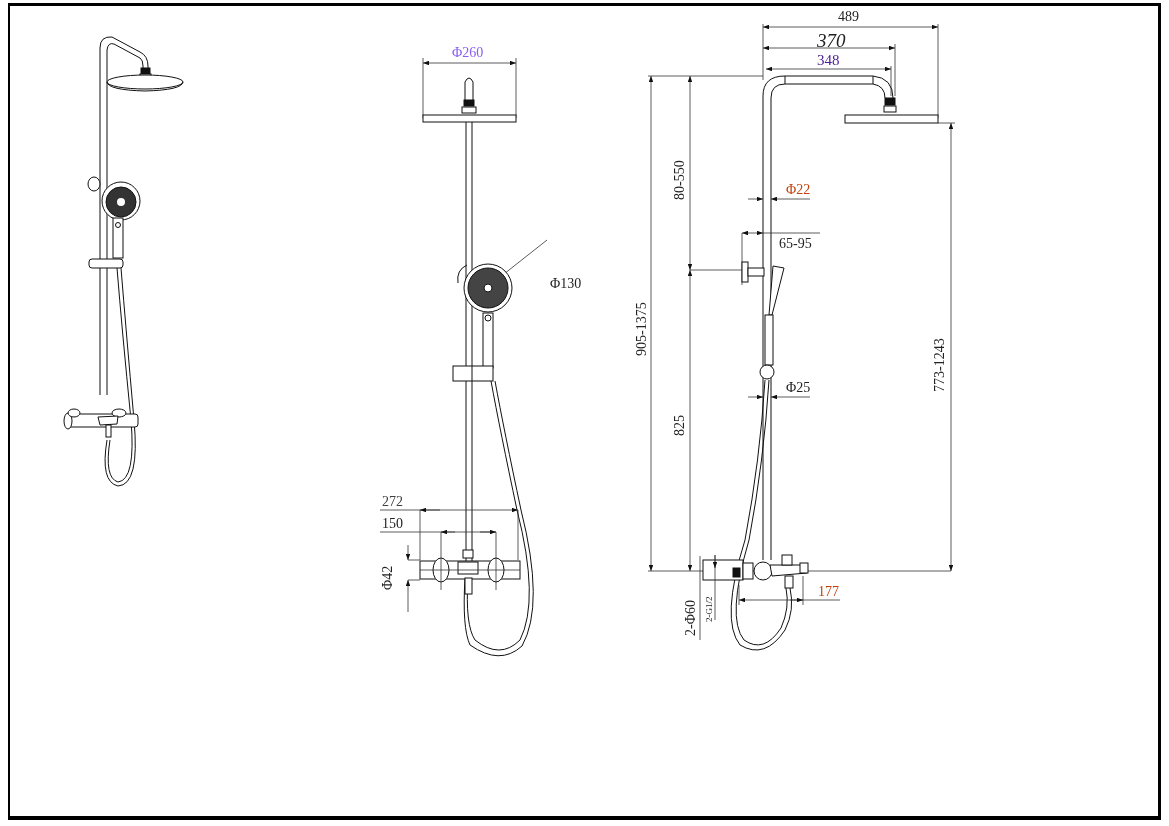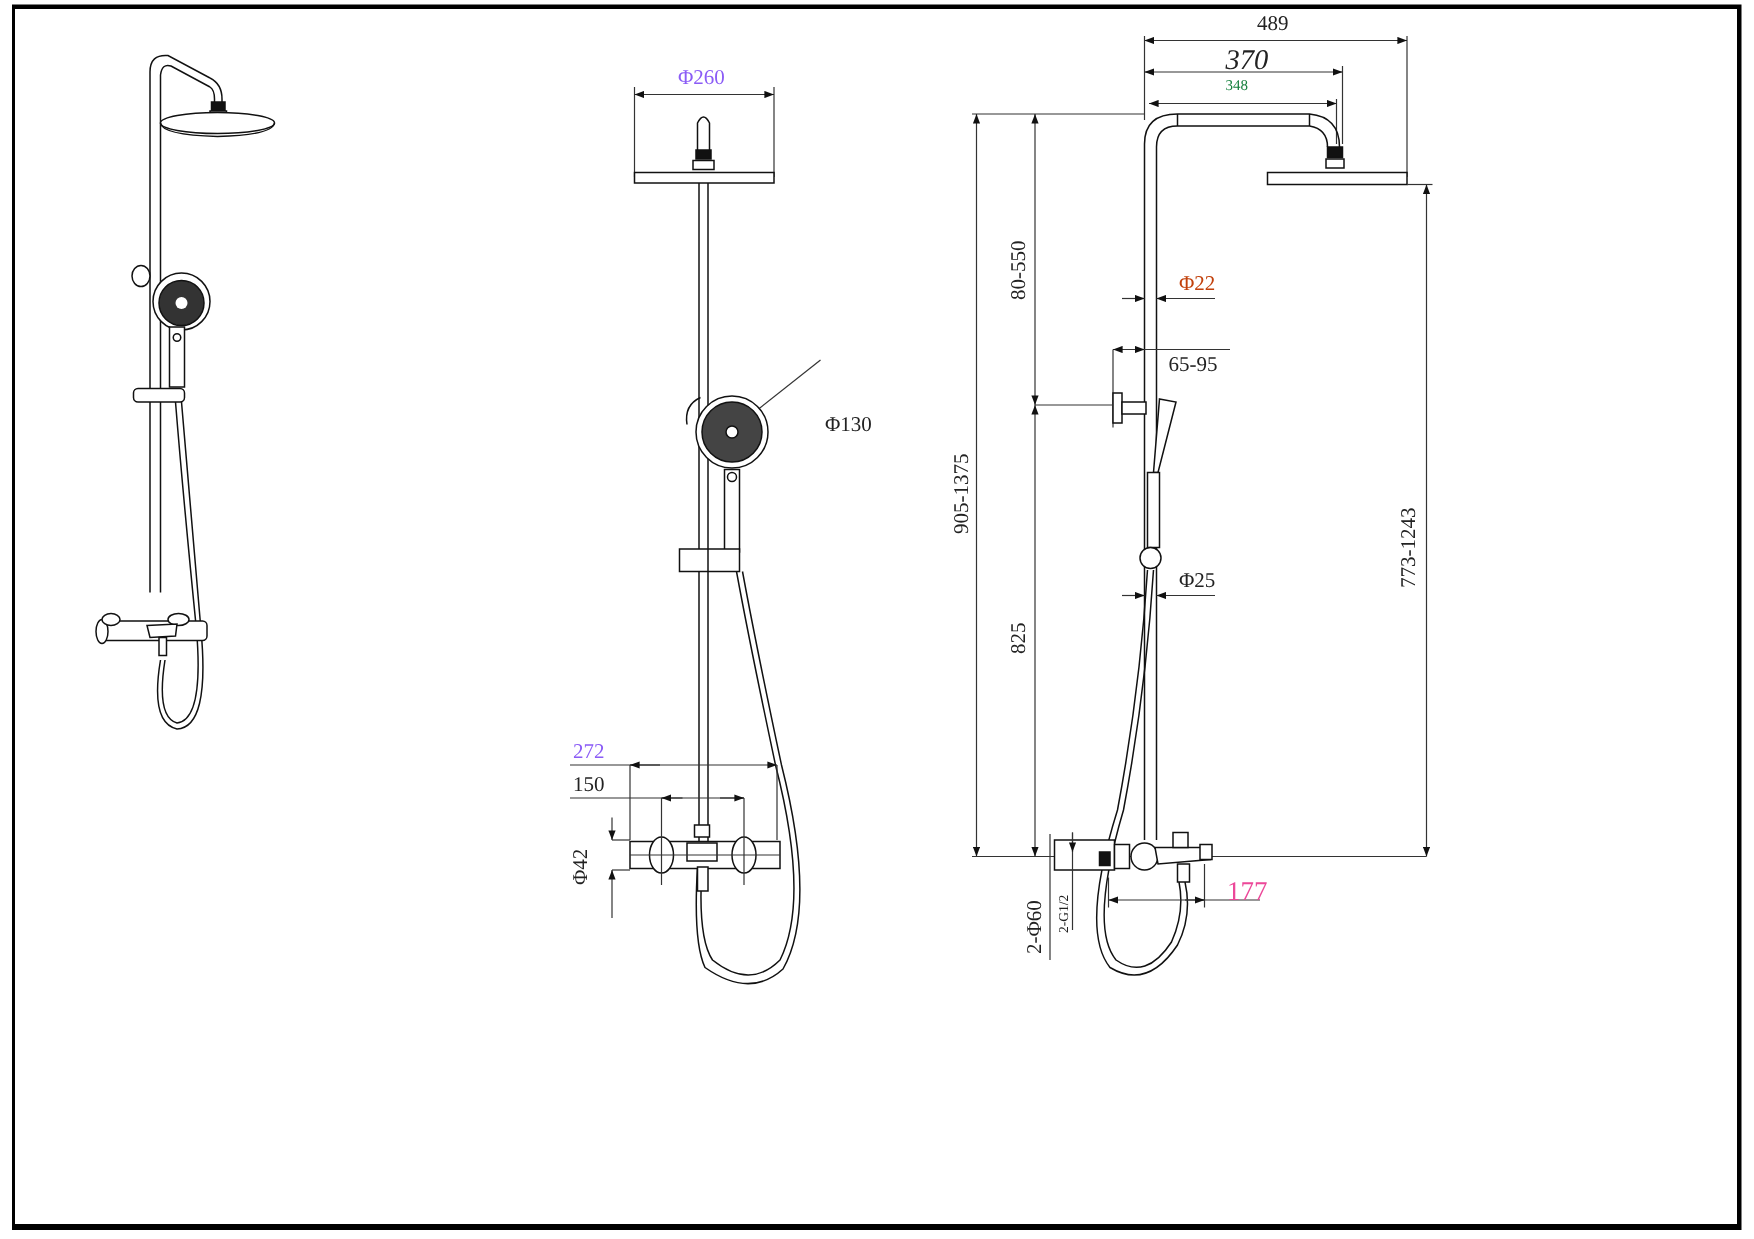--- a/index.html
+++ b/index.html
@@ -177,29 +177,29 @@
 
     <line class="dl" x1="739" y1="585" x2="739" y2="605"></line>
     <line class="dl" x1="803" y1="576" x2="803" y2="605"></line>
     <line class="dl" x1="739" y1="600" x2="840" y2="600" marker-start="url(#arr)"></line>
     <line class="dl" x1="790" y1="600" x2="803" y2="600" marker-end="url(#arr)"></line>
   </g>
 </svg>
 
 <div style="position:absolute;left:452px;top:45px;font-size:14px;color:#8b5cf6;">Φ260</div>
 <div style="position:absolute;left:550px;top:232px;font-size:14px;color:#222;margin-top:44px;">Φ130</div>
-<div style="position:absolute;left:382px;top:494px;font-size:14px;color:#8b5cf6;">272</div>
+<div style="position:absolute;left:382px;top:494px;font-size:14px;color:#404040;">272</div>
 <div style="position:absolute;left:382px;top:516px;font-size:14px;color:#222;">150</div>
 <div style="position:absolute;left:380px;top:590px;font-size:14px;color:#222;transform:rotate(-90deg);transform-origin:left top;">Φ42</div>
 
 <div style="position:absolute;left:838px;top:9px;font-size:14px;color:#222;">489</div>
 <div style="position:absolute;left:817px;top:30px;font-size:19px;color:#222;font-style:italic;">370</div>
-<div style="position:absolute;left:817px;top:52px;font-size:10px;color:#15803d;">348</div>
+<div style="position:absolute;left:817px;top:52px;font-size:15px;color:#4c1d95;">348</div>
 <div style="position:absolute;left:786px;top:182px;font-size:14px;color:#c2410c;">Φ22</div>
 <div style="position:absolute;left:779px;top:216px;font-size:14px;color:#222;margin-top:20px;">65-95</div>
 <div style="position:absolute;left:786px;top:380px;font-size:14px;color:#222;">Φ25</div>
 <div style="position:absolute;left:672px;top:200px;font-size:14px;color:#222;transform:rotate(-90deg);transform-origin:left top;">80-550</div>
 <div style="position:absolute;left:672px;top:436px;font-size:14px;color:#222;transform:rotate(-90deg);transform-origin:left top;">825</div>
 <div style="position:absolute;left:634px;top:356px;font-size:14px;color:#222;transform:rotate(-90deg);transform-origin:left top;">905-1375</div>
 <div style="position:absolute;left:932px;top:392px;font-size:14px;color:#222;transform:rotate(-90deg);transform-origin:left top;">773-1243</div>
-<div style="position:absolute;left:818px;top:584px;font-size:18px;color:#ec4899;">177</div>
+<div style="position:absolute;left:818px;top:584px;font-size:14px;color:#c2410c;">177</div>
 <div style="position:absolute;left:683px;top:636px;font-size:14px;color:#222;transform:rotate(-90deg);transform-origin:left top;">2-Φ60</div>
 <div style="position:absolute;left:704px;top:622px;font-size:9px;color:#222;transform:rotate(-90deg);transform-origin:left top;">2-G1/2</div>
 
 </body></html>

